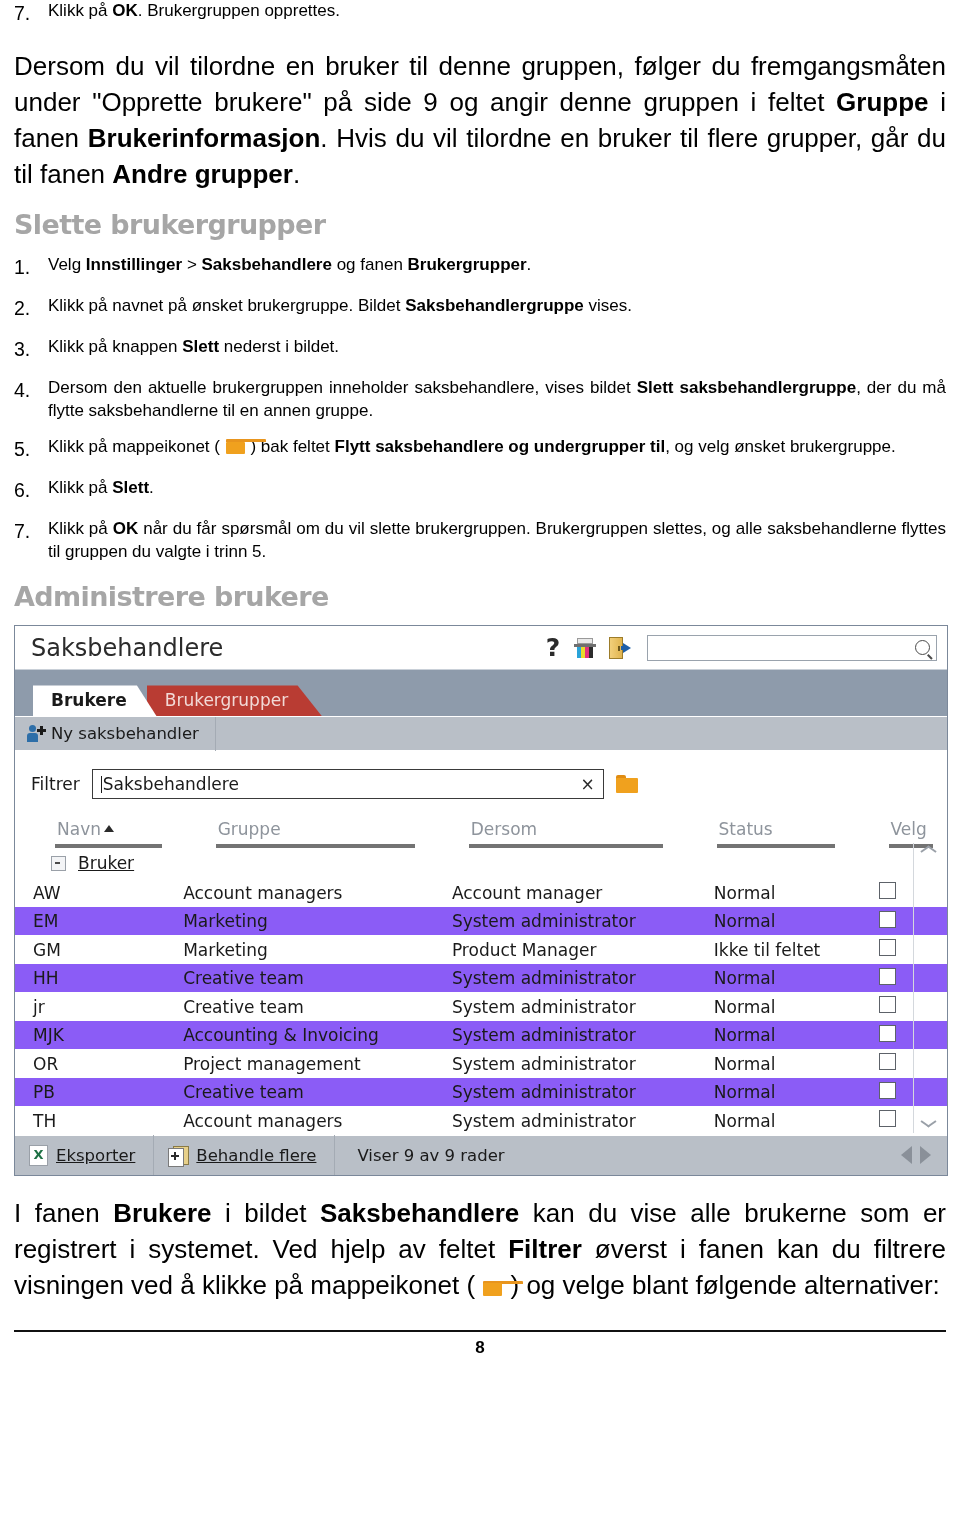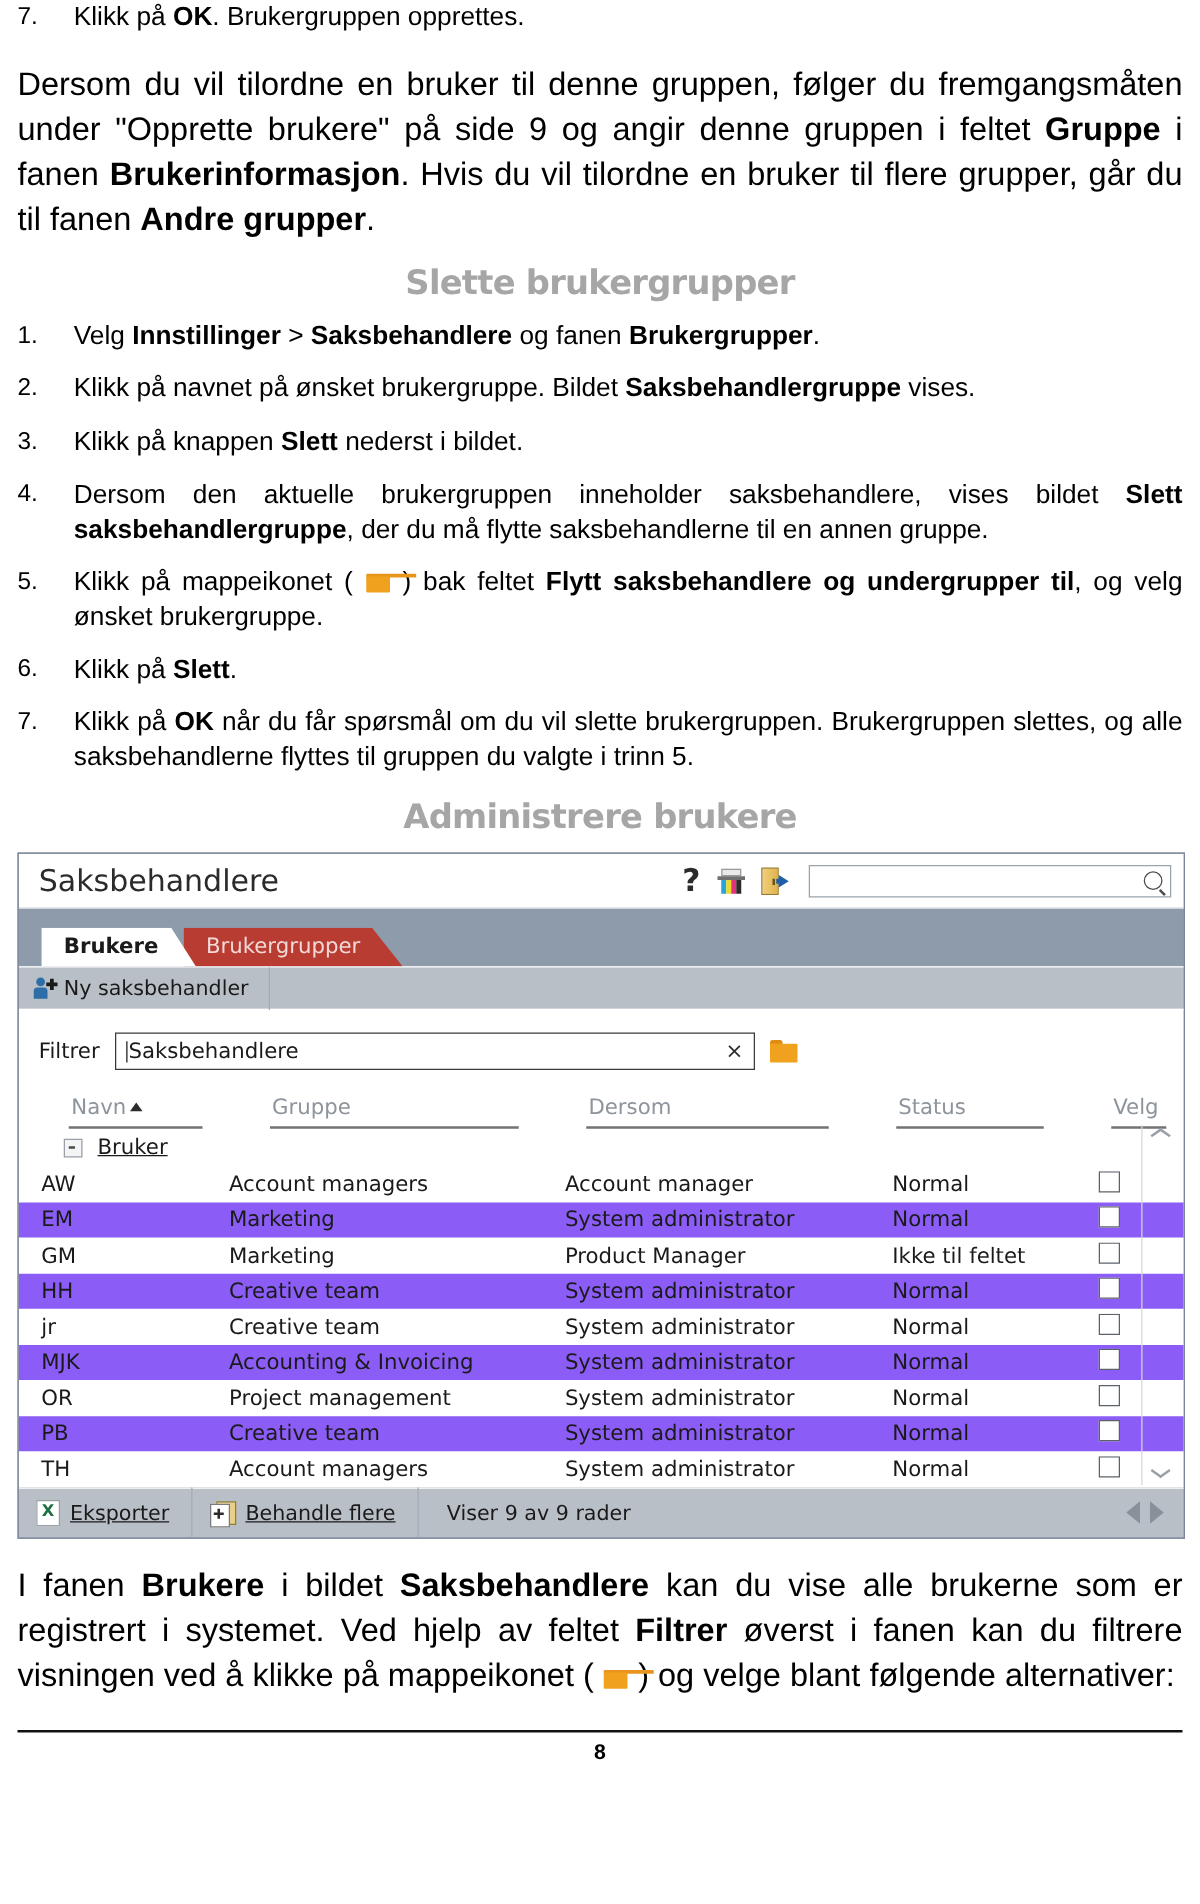--- a/index.html
+++ b/index.html
@@ -29,44 +29,42 @@
     display: flex;
     margin: 0 0 14px 0;
   }
   .num-item .num {
     width: 34px;
     flex: 0 0 34px;
     font-size: 19.5px;
   }
   .num-item .txt {
     flex: 1 1 auto;
-    font-size: 21px;
+    font-size: 17px;
     line-height: 1.34;
-    margin-left: 11px;
   }
   .just { text-align: justify; text-align-last: left; }
   b, strong { font-weight: bold; }
 
   p.para {
     font-size: 26px;
     line-height: 1.38;
     margin: 0 0 12px 0;
     text-align: justify;
     text-align-last: left;
   }
 
   h2.sec-head {
     font-family: "DejaVu Sans", sans-serif;
     font-size: 27px;
     font-weight: bold;
     color: #a6a6a6;
     letter-spacing: -0.6px;
     margin: 18px 0 14px 0;
     line-height: 1.1;
-    text-align: center;
   }
 
   .sp8 { height: 8px; }
   .sp20 { height: 20px; }
 
   
   .folder-inline {
     display: inline-block;
     width: 19px; height: 15px;
     vertical-align: -2px;
@@ -240,21 +238,21 @@
   }
 
   
   .grid { padding: 0 0 0 0; position: relative; }
   .grid-head {
     display: flex; align-items: flex-end;
     padding: 6px 0 0 0;
     font-size: 17px; color: #8e949c;
   }
   .grid-head .hcell {
-    border-bottom: 2px solid #737373;
+    border-bottom: 4px solid #737373;
     padding: 0 0 5px 2px;
     box-sizing: border-box;
     margin-right: 14px;
     display: flex; align-items: center; gap: 3px; margin-left: 40px;
   }
   .col-navn   { width: 140px; margin-left: 16px; }
   .col-gruppe { width: 262px; }
   .col-rolle  { width: 255px; }
   .col-status { width: 155px; }
   .col-velg   { width: 58px; }

